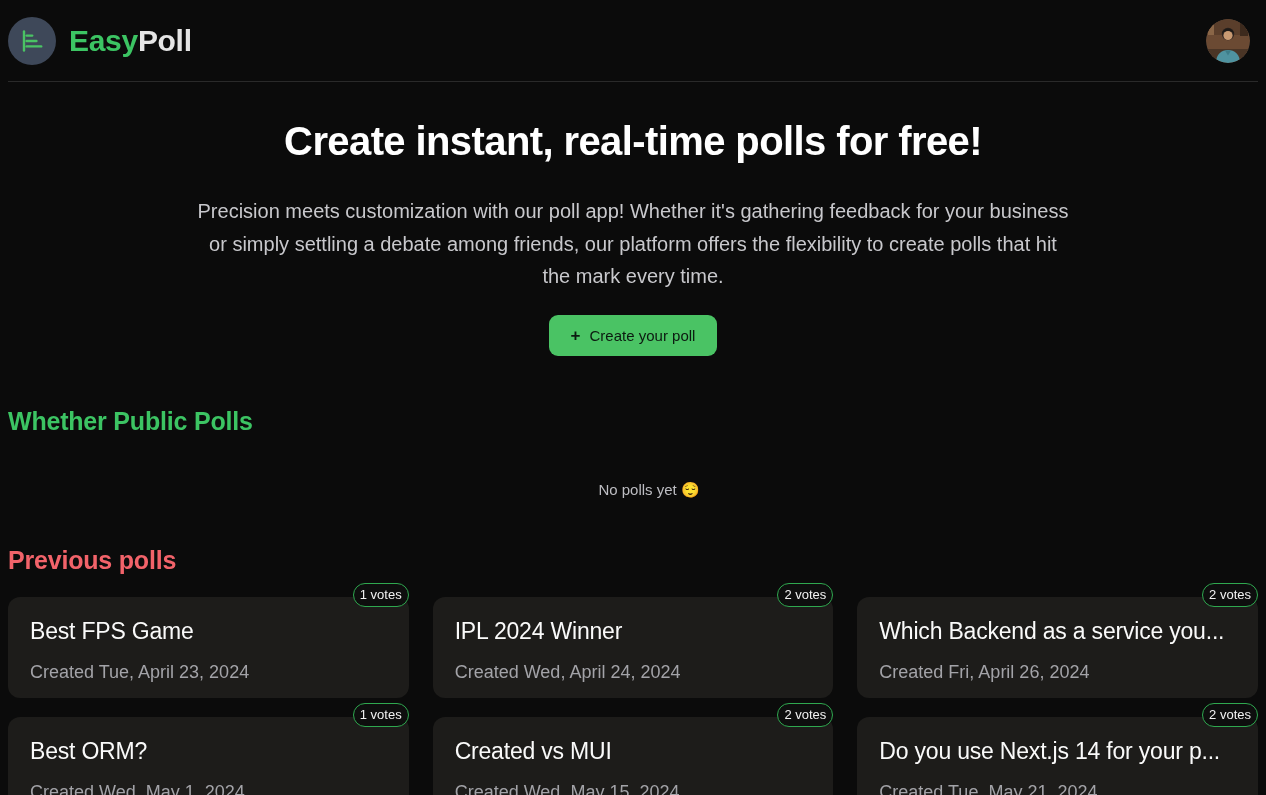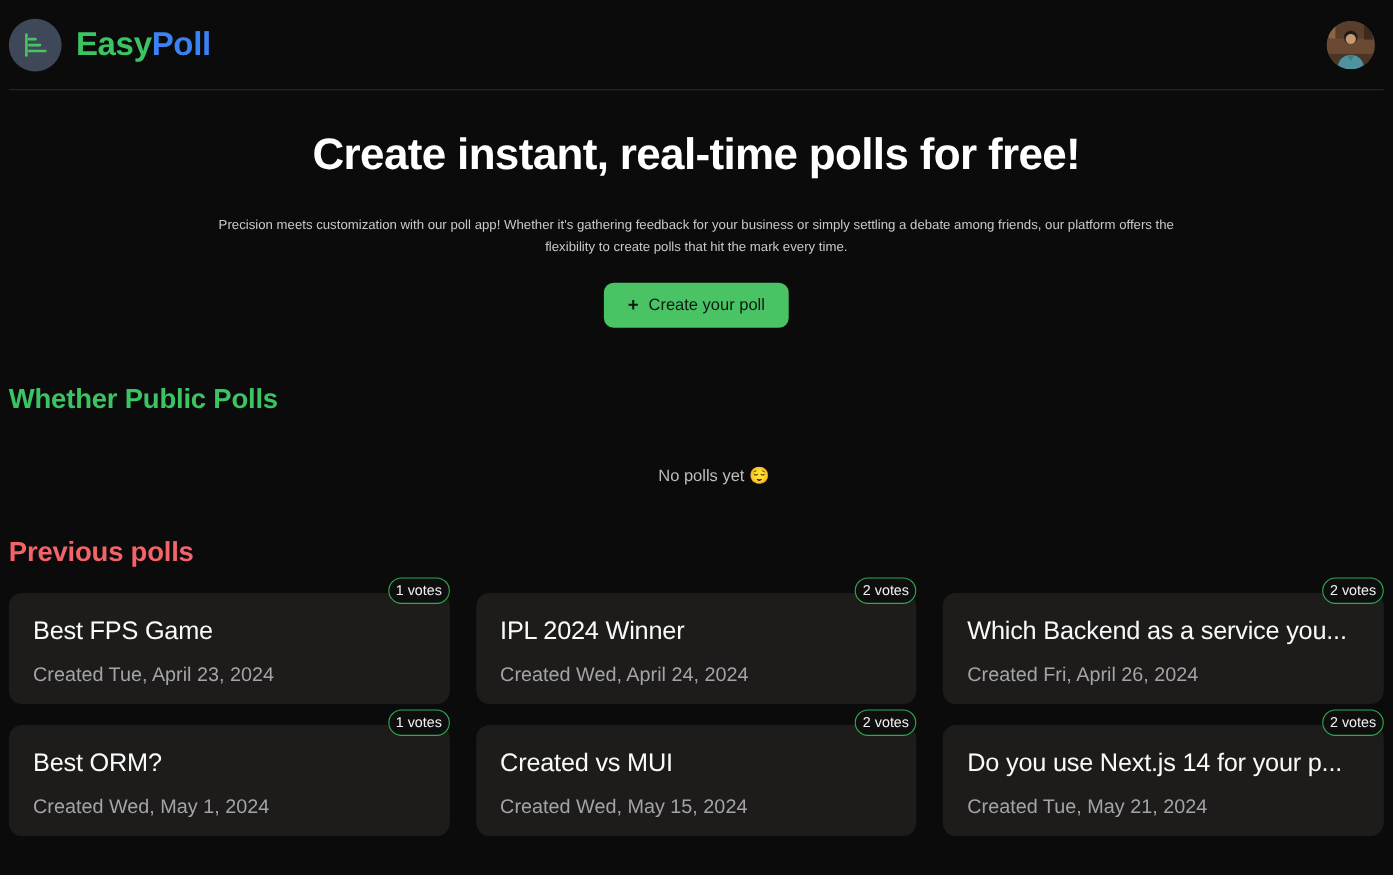--- a/index.html
+++ b/index.html
@@ -53,21 +53,21 @@
   }
   .brand-mark svg { display: block; }
   .brand-name {
     font-size: 30px;
     font-weight: 700;
     letter-spacing: -0.3px;
     line-height: 1;
     white-space: nowrap;
   }
   .brand-name .pri { color: #3cc463; }
-  .brand-name .sec { color: #3b82f6; }
+  .brand-name .sec { color: #e5e5e5; }
 
   .avatar {
     width: 44px;
     height: 44px;
     border-radius: 50%;
     overflow: hidden;
     flex: 0 0 auto;
     background: #2b2b2b;
     position: relative;
   }
@@ -81,21 +81,21 @@
   .hero h1 {
     font-size: 40px;
     font-weight: 700;
     letter-spacing: -0.6px;
     color: #ffffff;
     line-height: 1.18;
   }
   .hero p {
     margin: 30px auto 0;
     max-width: 880px;
-    font-size: 12px;
+    font-size: 20px;
     line-height: 1.62;
     color: #c8c8cc;
   }
   .hero-cta-wrap {
     margin-top: 23px;
     display: flex;
     justify-content: center;
   }
   .cta {
     display: inline-flex;

